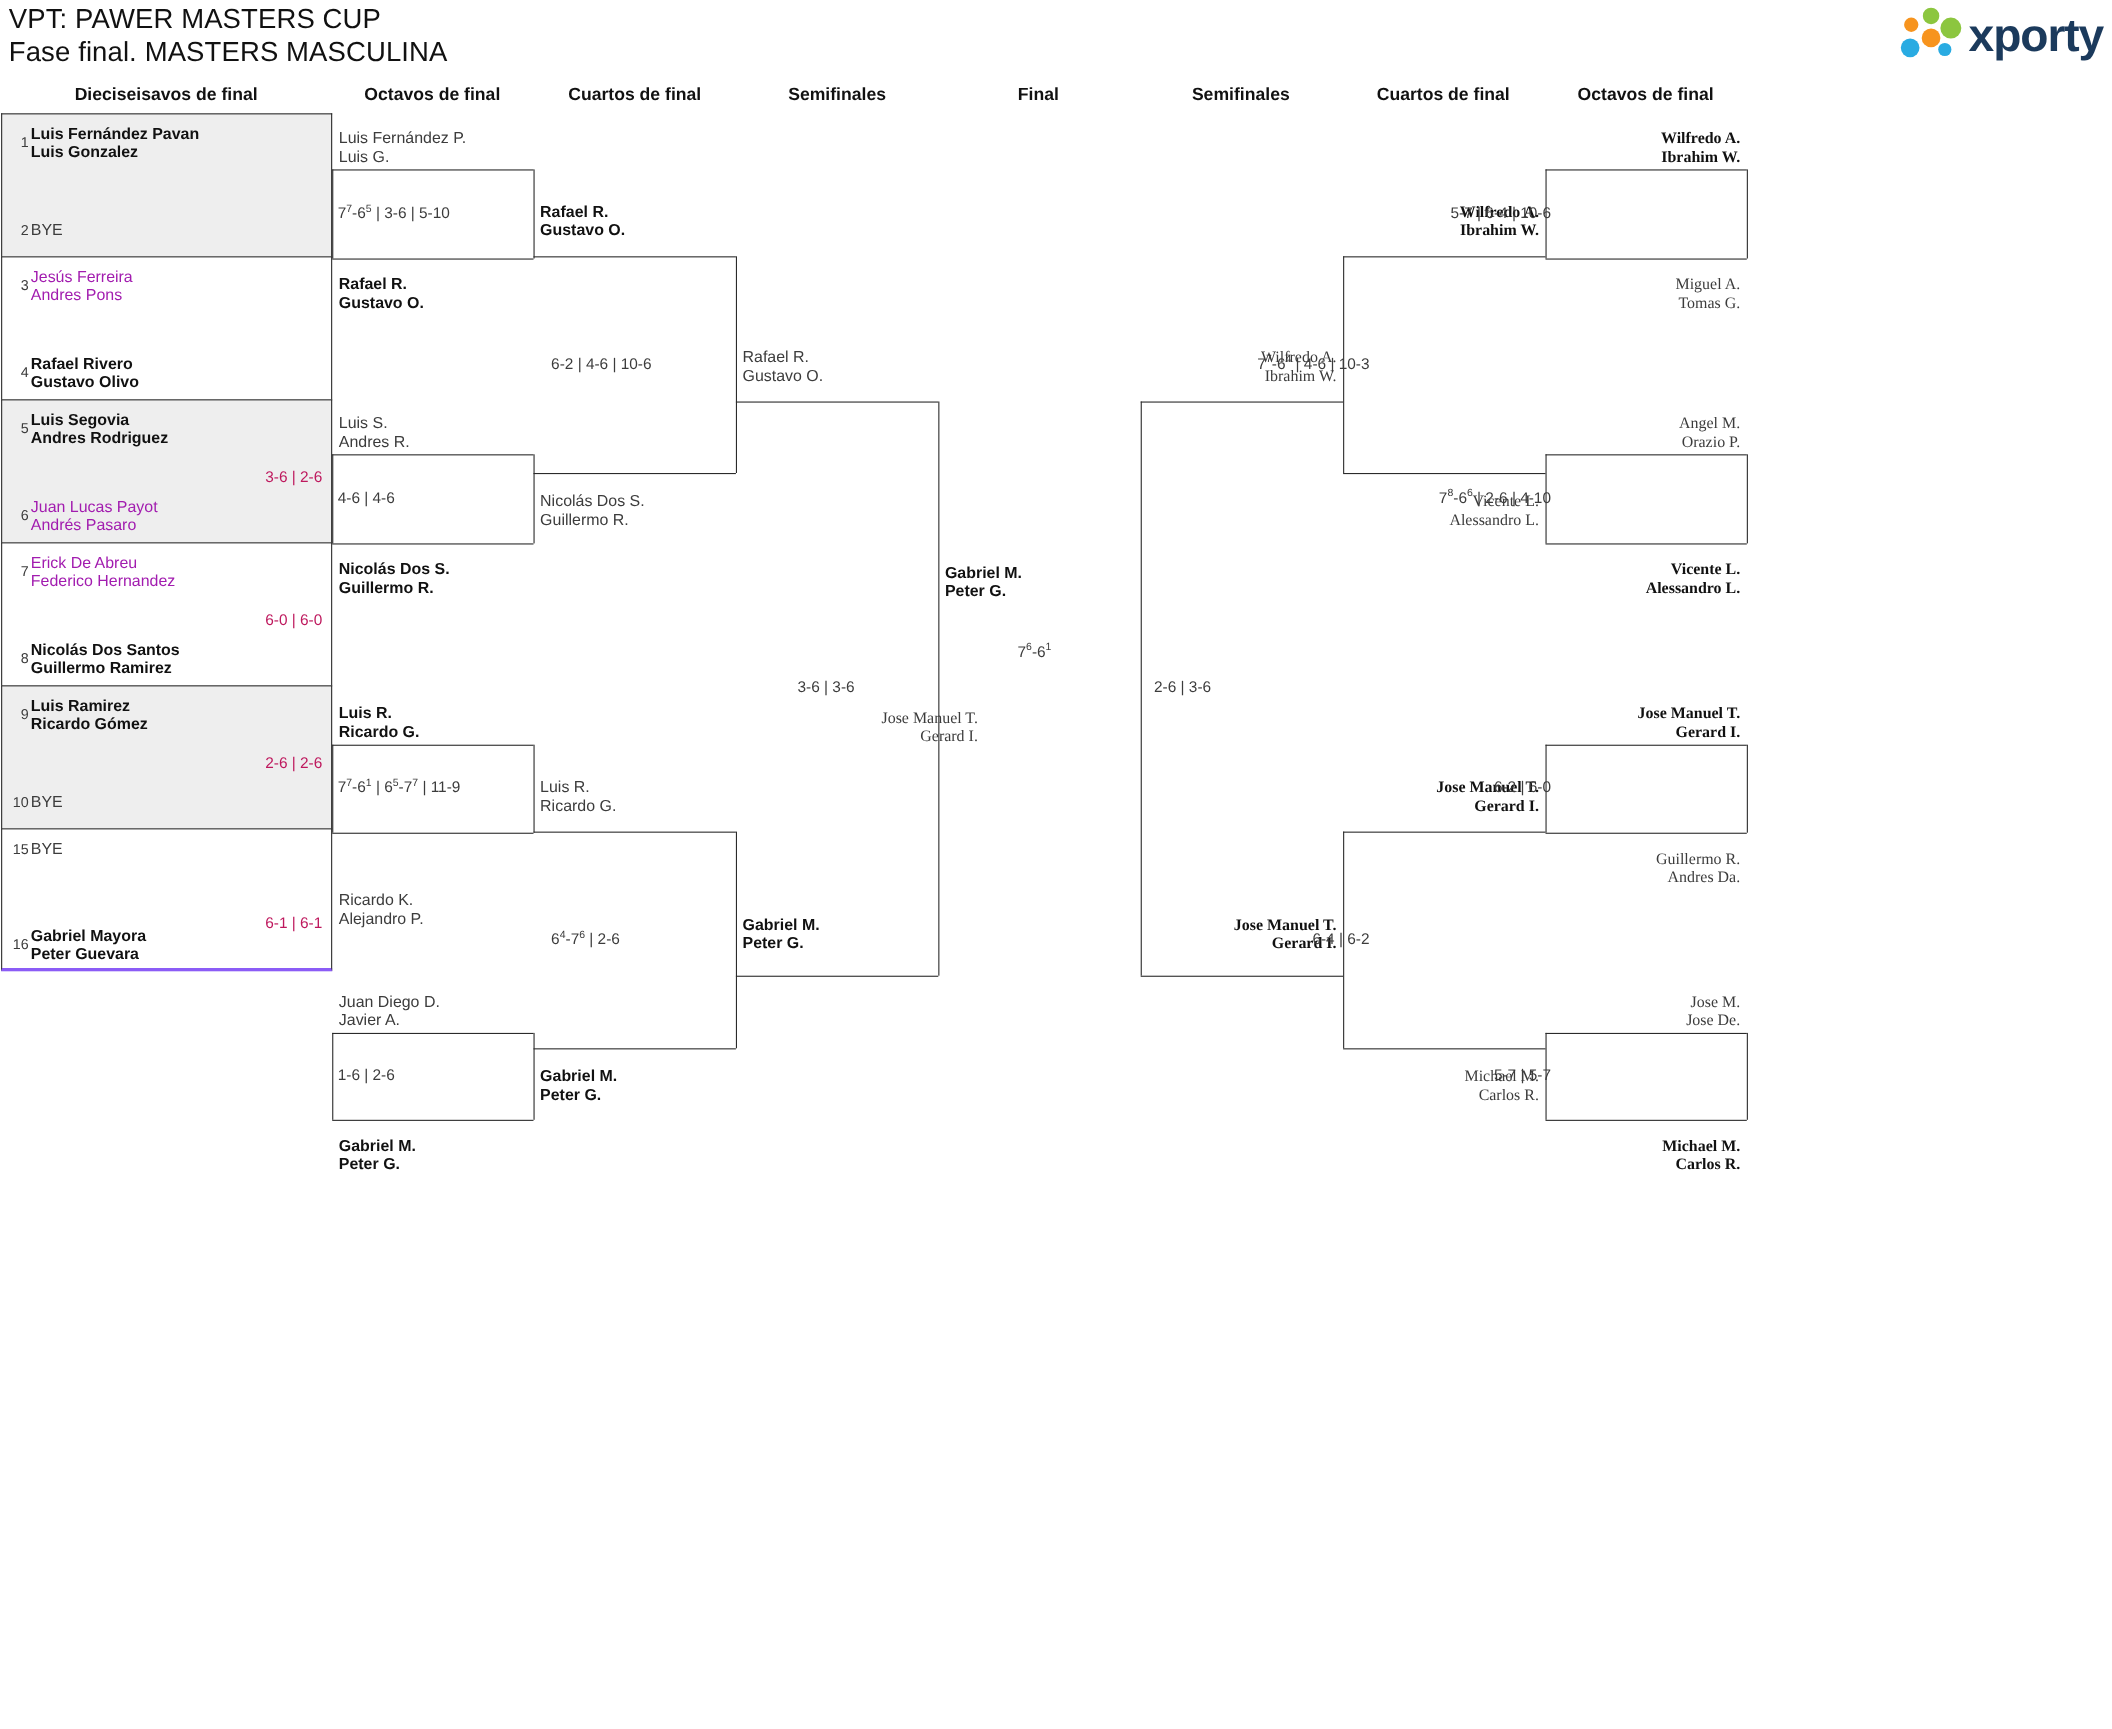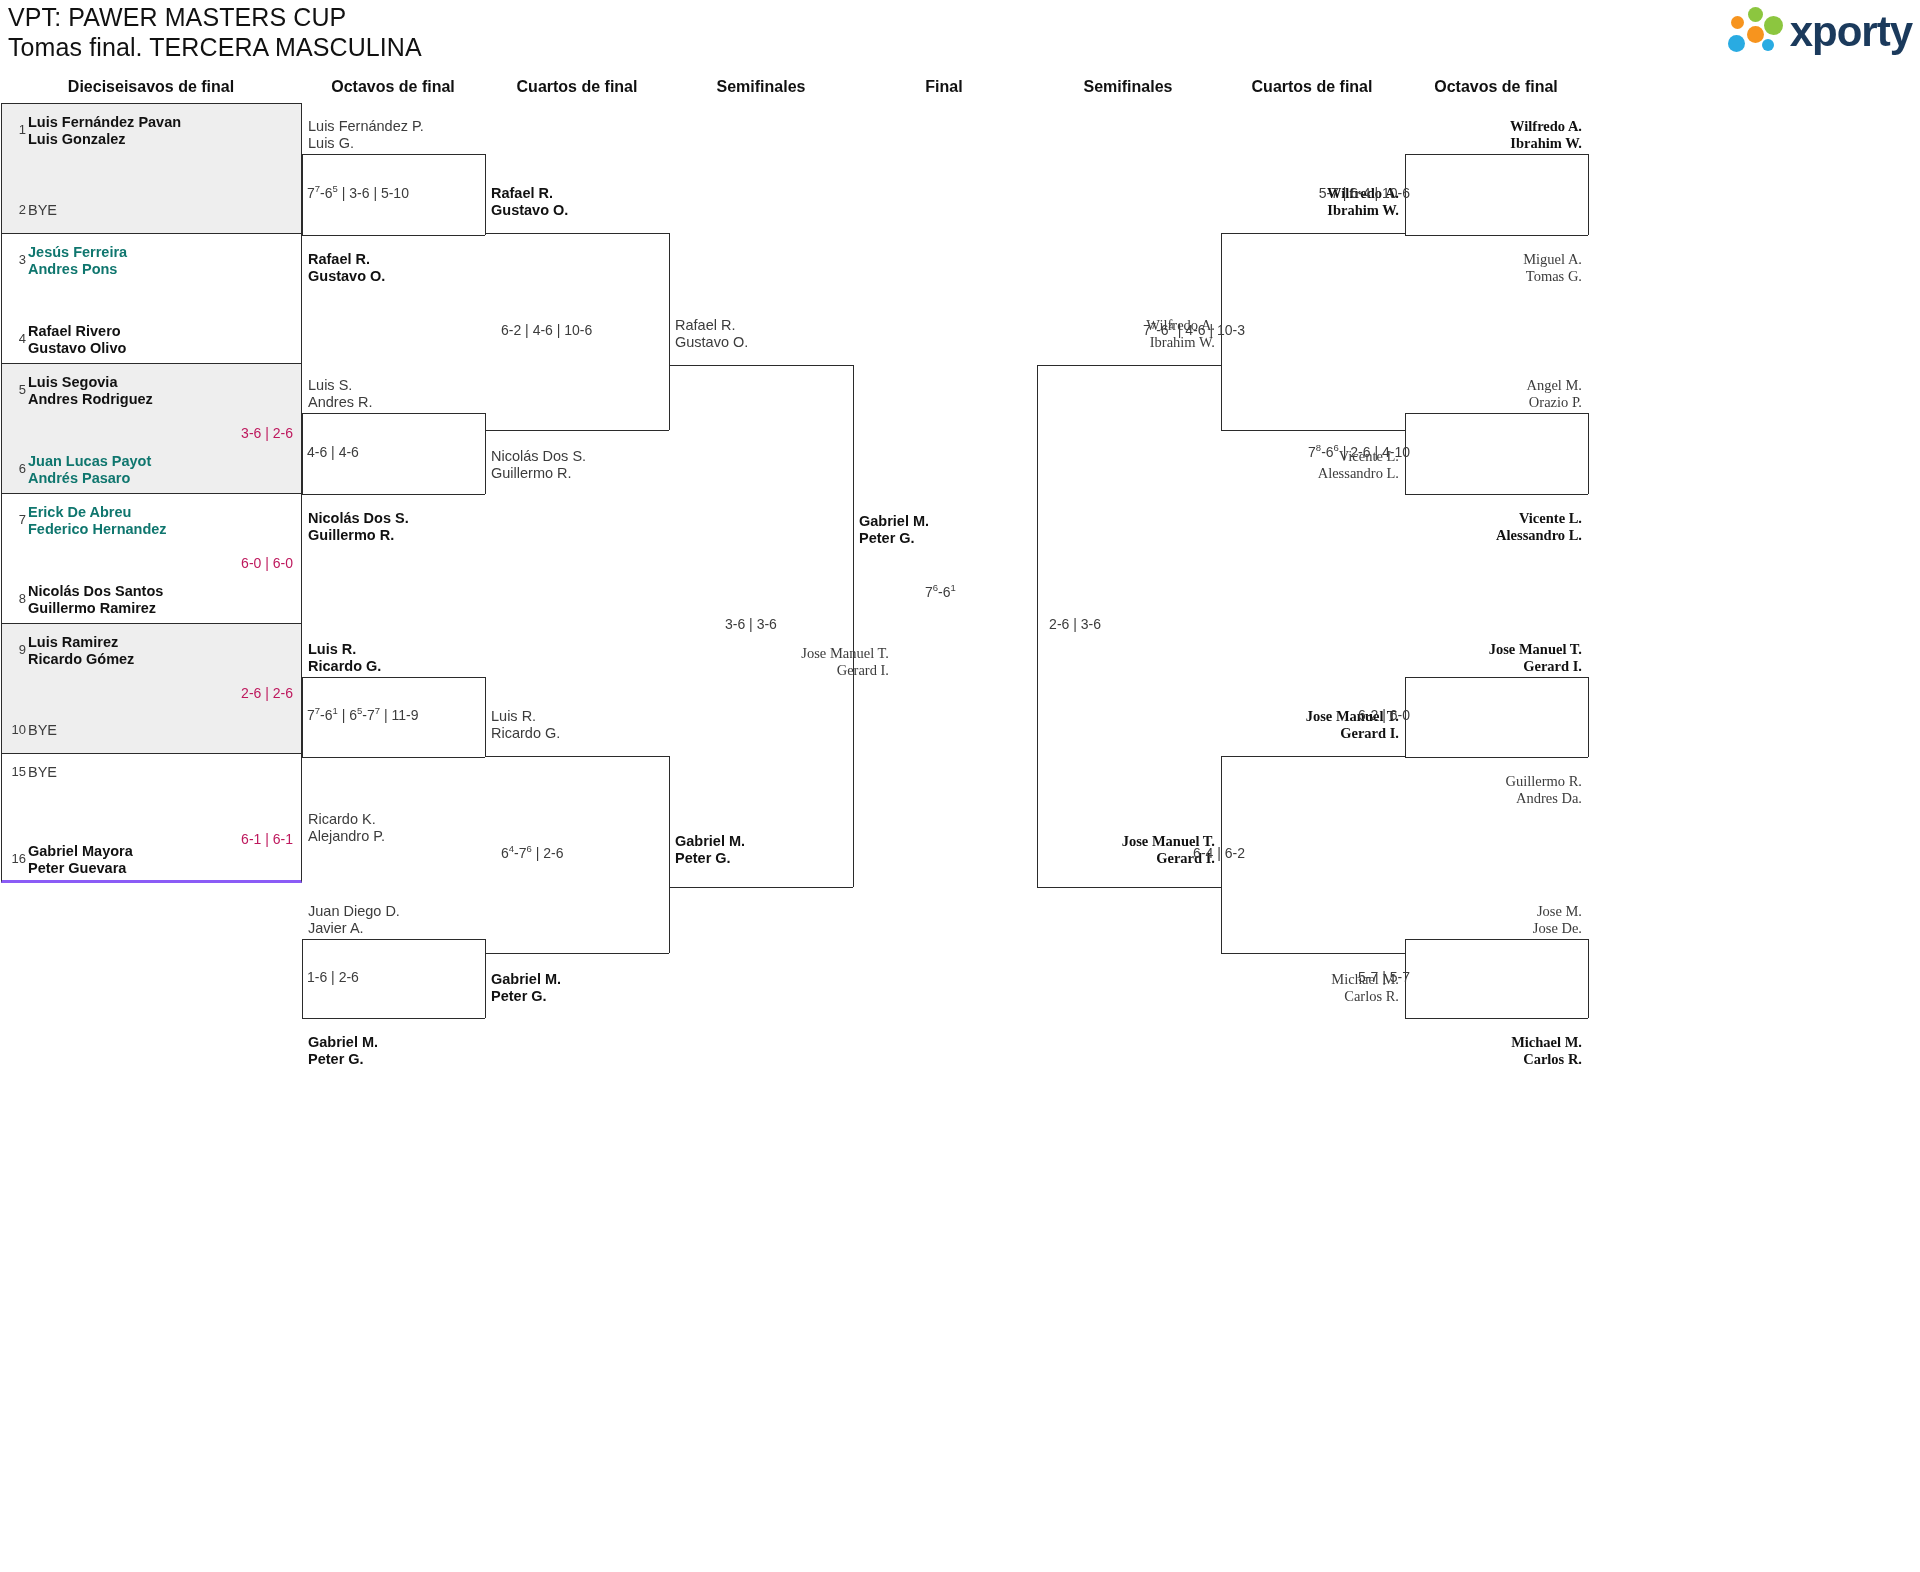--- a/index.html
+++ b/index.html
@@ -36,42 +36,42 @@
   
   .seedlist { position: absolute; left: 1px; top: 103px; width: 301px; }
   .seedpair { position: relative; border: 1px solid #2b2b2b; border-bottom: none; width: 301px; }
   .seedpair:last-child { border-bottom: 3px solid #8b5cf6; }
   .seedpair.alt { background: #eeeeee; }
   .seedrow { position: relative; padding-left: 26px; }
   .seednum {
     position: absolute; left: 4px; font-size: 13px; color: #3c3c3c;
     width: 20px; text-align: right;
   }
-  .pname { font-size: 14.5px; line-height: 16.5px; color: #0f766e; white-space: nowrap; font-weight: bold; }
+  .pname { font-size: 14.5px; line-height: 16.5px; color: #a21caf; white-space: nowrap; }
   .pname.win { font-weight: 700; color: #111; }
   .seedscore {
     position: absolute; right: 8px; font-size: 14px; color: #be185d; white-space: nowrap;
   }
   .byetext { font-size: 14.5px; color: #3c3c3c; }
   .names { position: absolute; white-space: nowrap; font-size: 14.5px; line-height: 16.5px; color: #3c3c3c; }
   .names.win { font-weight: 700; color: #111; }
   .names.ralign { text-align: right; font-family: Liberation Serif, serif; }
   .score { position: absolute; white-space: nowrap; font-size: 14px; color: #3c3c3c; }
   .conn { position: absolute; background: #2b2b2b; }
 
   sup { font-size: 0.68em; vertical-align: super; line-height: 0; }
 </style>
 </head>
 <body>
 
 <div id="page">
 
   <div class="title-block">
     <div class="title-line">VPT: PAWER MASTERS CUP</div>
-    <div class="title-line">Tomas final. TERCERA MASCULINA</div>
+    <div class="title-line">Fase final. MASTERS MASCULINA</div>
   </div>
 
   <div class="logo">
     <div class="logo-mark">
       <span class="logo-dot" style="left:20px;top:0px;width:15px;height:15px;background:#8cc63f"></span>
       <span class="logo-dot" style="left:36px;top:9px;width:19px;height:19px;background:#8cc63f"></span>
       <span class="logo-dot" style="left:3px;top:9px;width:13px;height:13px;background:#f7941e"></span>
       <span class="logo-dot" style="left:19px;top:19px;width:17px;height:17px;background:#f7941e"></span>
       <span class="logo-dot" style="left:0px;top:28px;width:17px;height:17px;background:#29abe2"></span>
       <span class="logo-dot" style="left:34px;top:32px;width:12px;height:12px;background:#29abe2"></span>

